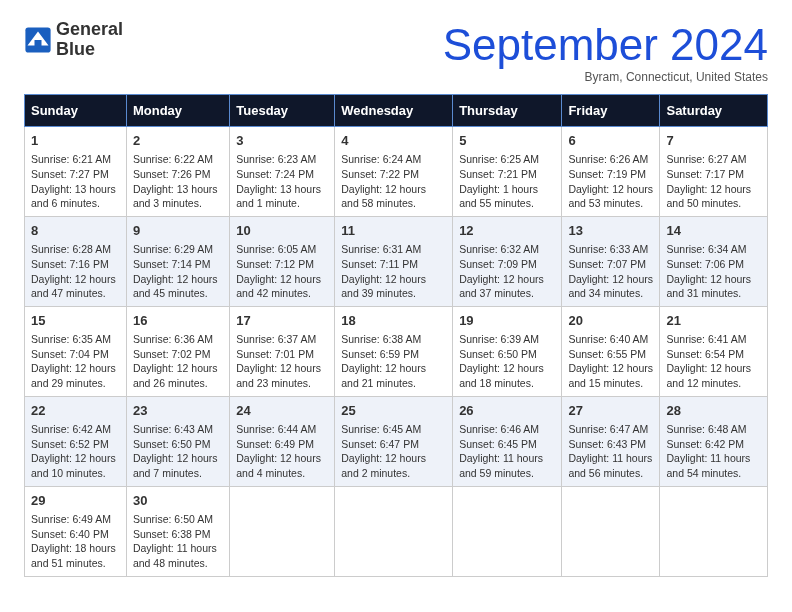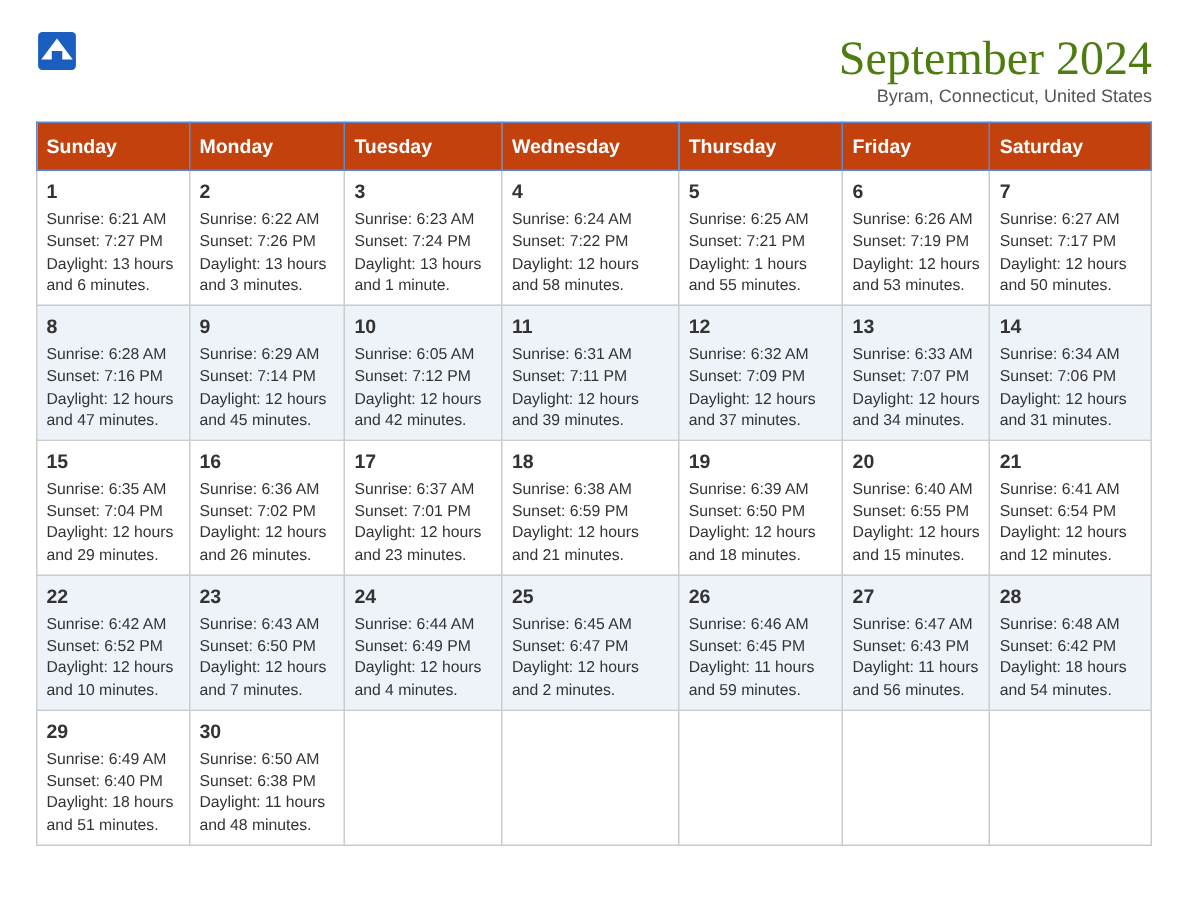--- a/index.html
+++ b/index.html
@@ -31,36 +31,35 @@
       display: block;
     }
     .logo-icon {
       width: 28px;
       height: 28px;
     }
     .title-area {
       text-align: right;
     }
     .month-title {
-      font-size: 32px;
+      font-size: 44px;
       font-weight: normal;
-      color: #4d7c0f;
-      font-family: Liberation Serif, serif;
+      color: #1d4ed8;
     }
     .location-title {
       font-size: 12px;
       color: #555;
     }
     table {
       width: 100%;
       border-collapse: collapse;
       font-size: 11px;
     }
     thead tr th {
-      background-color: #c2410c;
+      background-color: #0f172a;
       color: #fff;
       font-size: 13px;
       font-weight: bold;
       padding: 8px 6px;
       text-align: left;
       border: 1px solid #5a8ad0;
     }
     tbody tr td {
       border: 1px solid #ccc;
       vertical-align: top;
@@ -90,20 +89,24 @@
 </head>
 <body>
 
 <div class="header-area">
   <div class="logo">
     <svg class="logo-icon" viewBox="0 0 40 40">
       <rect x="2" y="2" width="36" height="36" rx="4" fill="#1a5fbf"></rect>
       <polygon points="20,8 35,28 5,28" fill="white"></polygon>
       <rect x="15" y="20" width="10" height="12" fill="#1a5fbf"></rect>
     </svg>
+    <div class="logo-text">
+      <span>General</span>
+      <span>Blue</span>
+    </div>
   </div>
   <div class="title-area">
     <div class="month-title">September 2024</div>
     <div class="location-title">Byram, Connecticut, United States</div>
   </div>
 </div>
 
 <table>
   <thead>
     <tr id="weekday-header">
@@ -283,21 +286,21 @@
         <td>
           <span class="day-number">27</span>
           <div>Sunrise: 6:47 AM</div>
           <div>Sunset: 6:43 PM</div>
           <div>Daylight: 11 hours and 56 minutes.</div>
         </td>
         <td>
           <span class="day-number">28</span>
           <div>Sunrise: 6:48 AM</div>
           <div>Sunset: 6:42 PM</div>
-          <div>Daylight: 18 hours and 54 minutes.</div>
+          <div>Daylight: 11 hours and 54 minutes.</div>
         </td>
       </tr>
       <tr>
         <td>
           <span class="day-number">29</span>
           <div>Sunrise: 6:49 AM</div>
           <div>Sunset: 6:40 PM</div>
           <div>Daylight: 18 hours and 51 minutes.</div>
         </td>
         <td>

